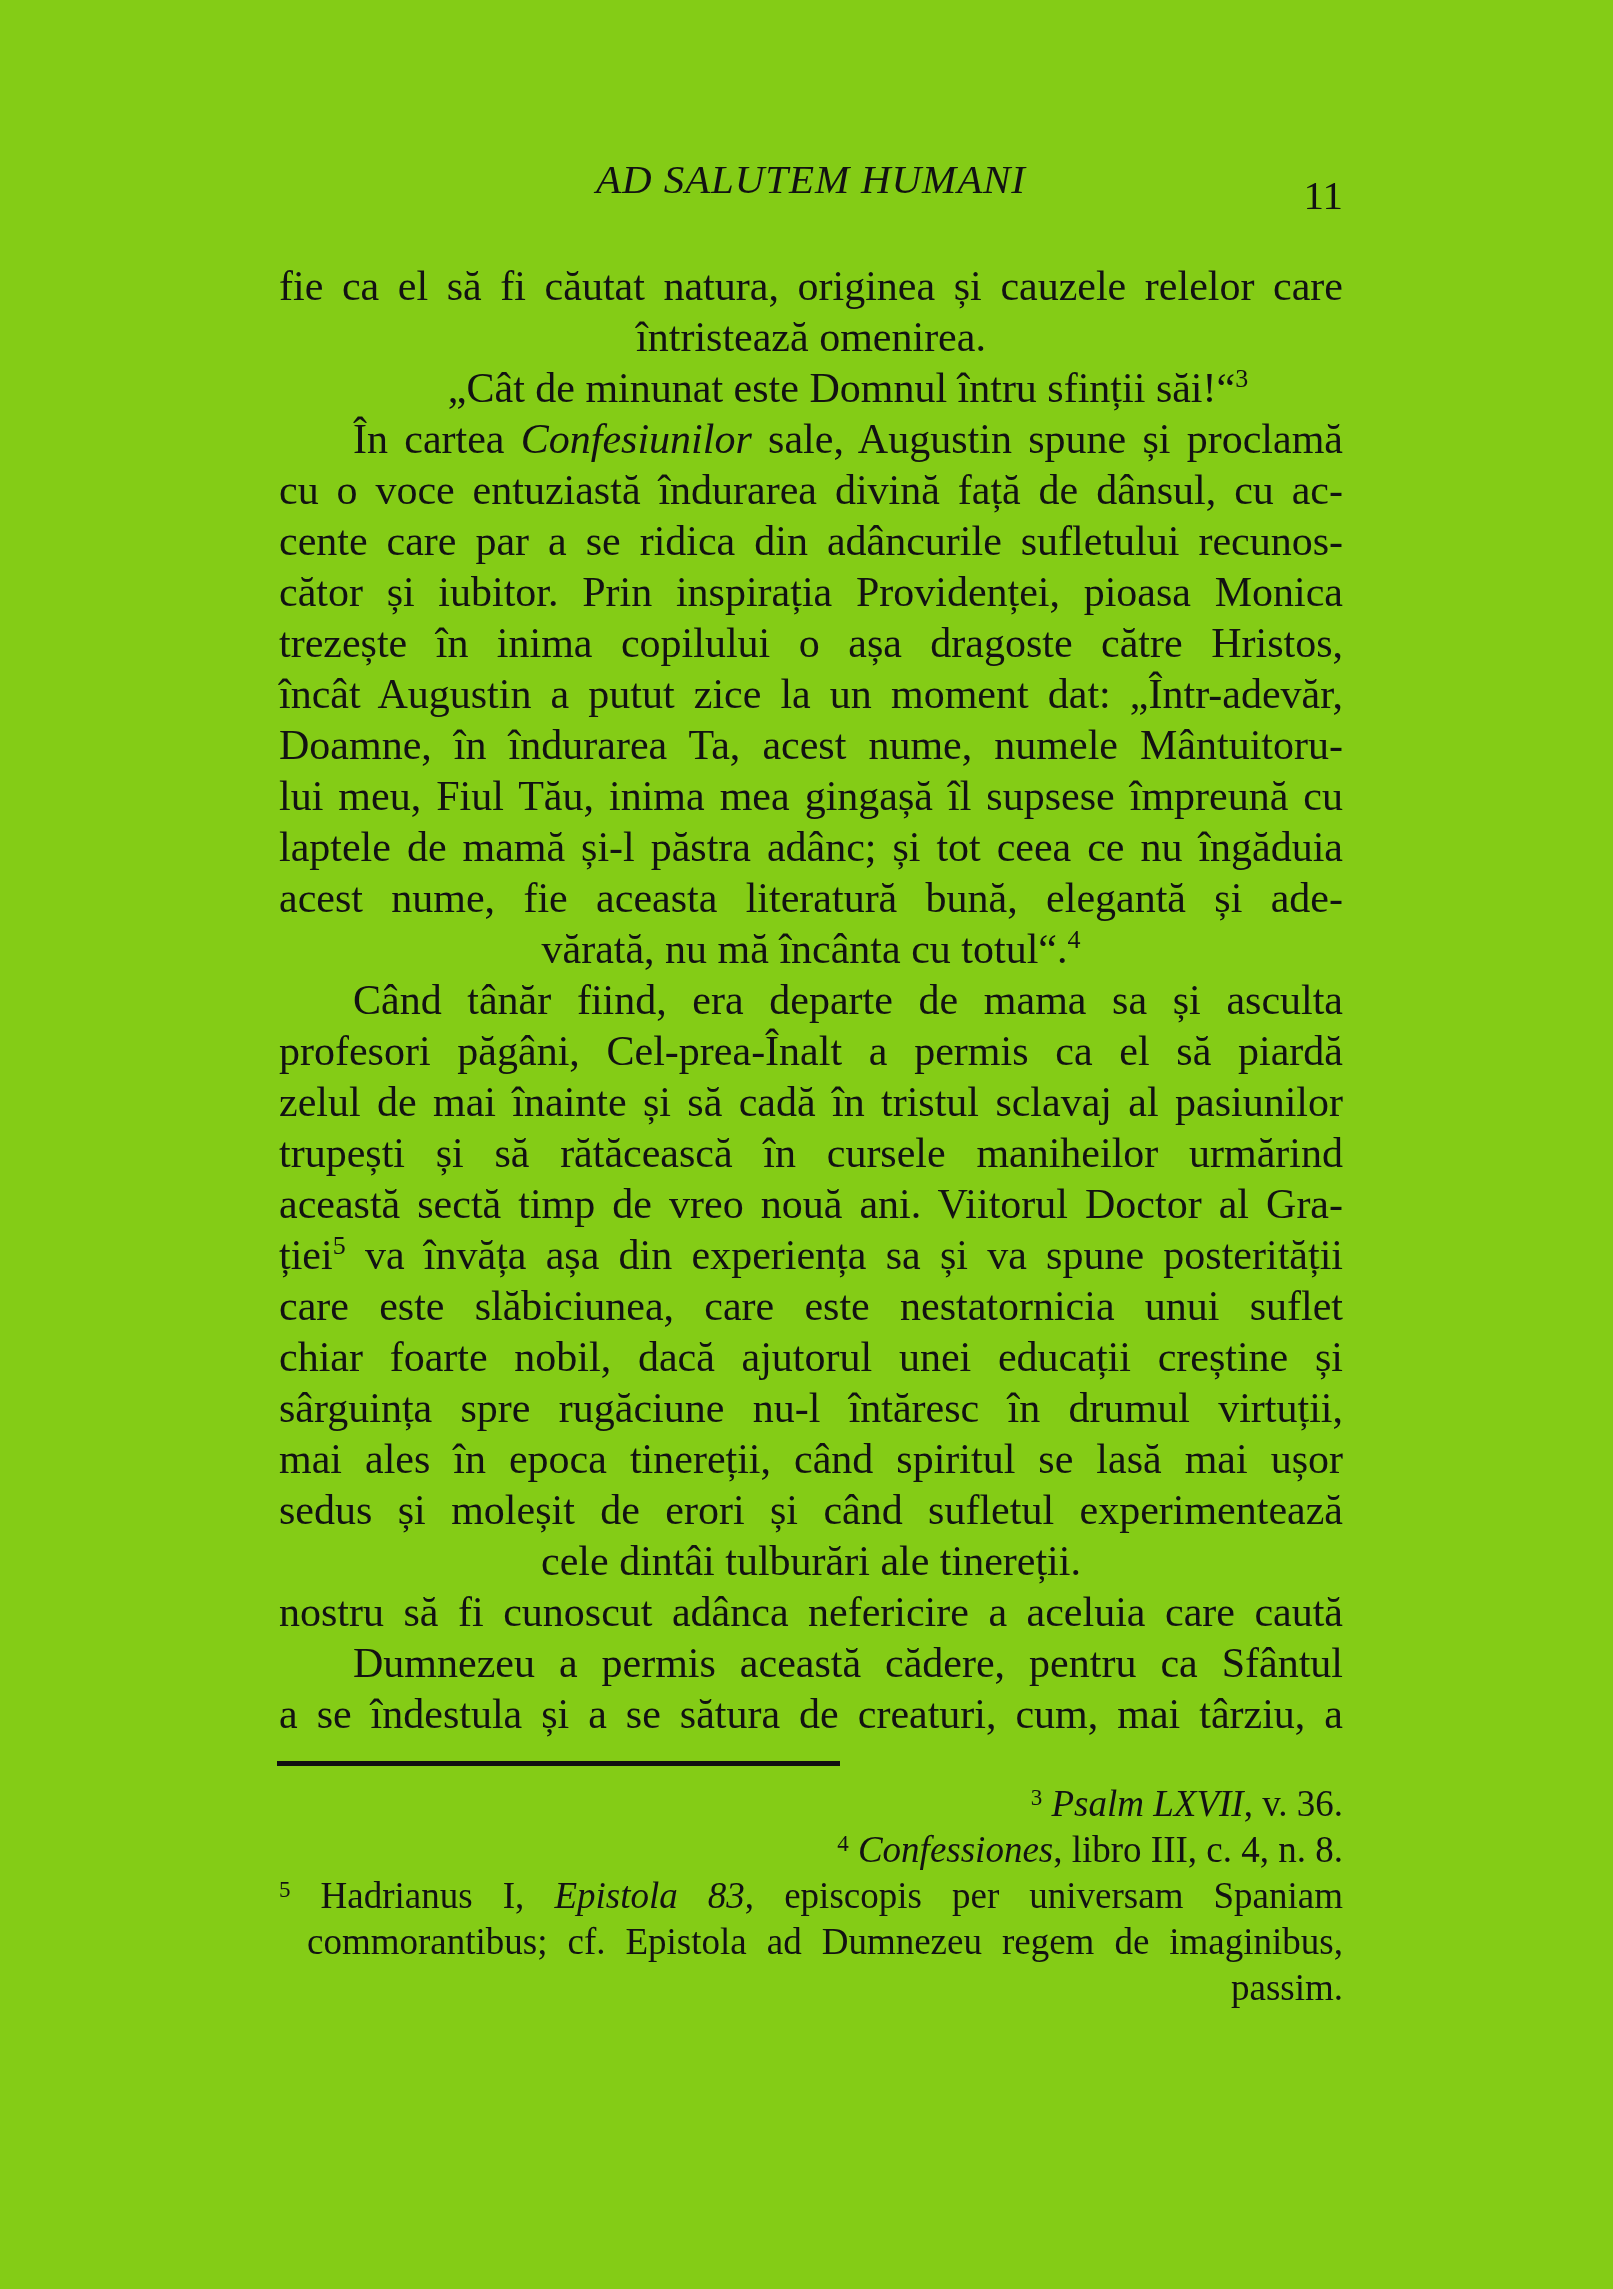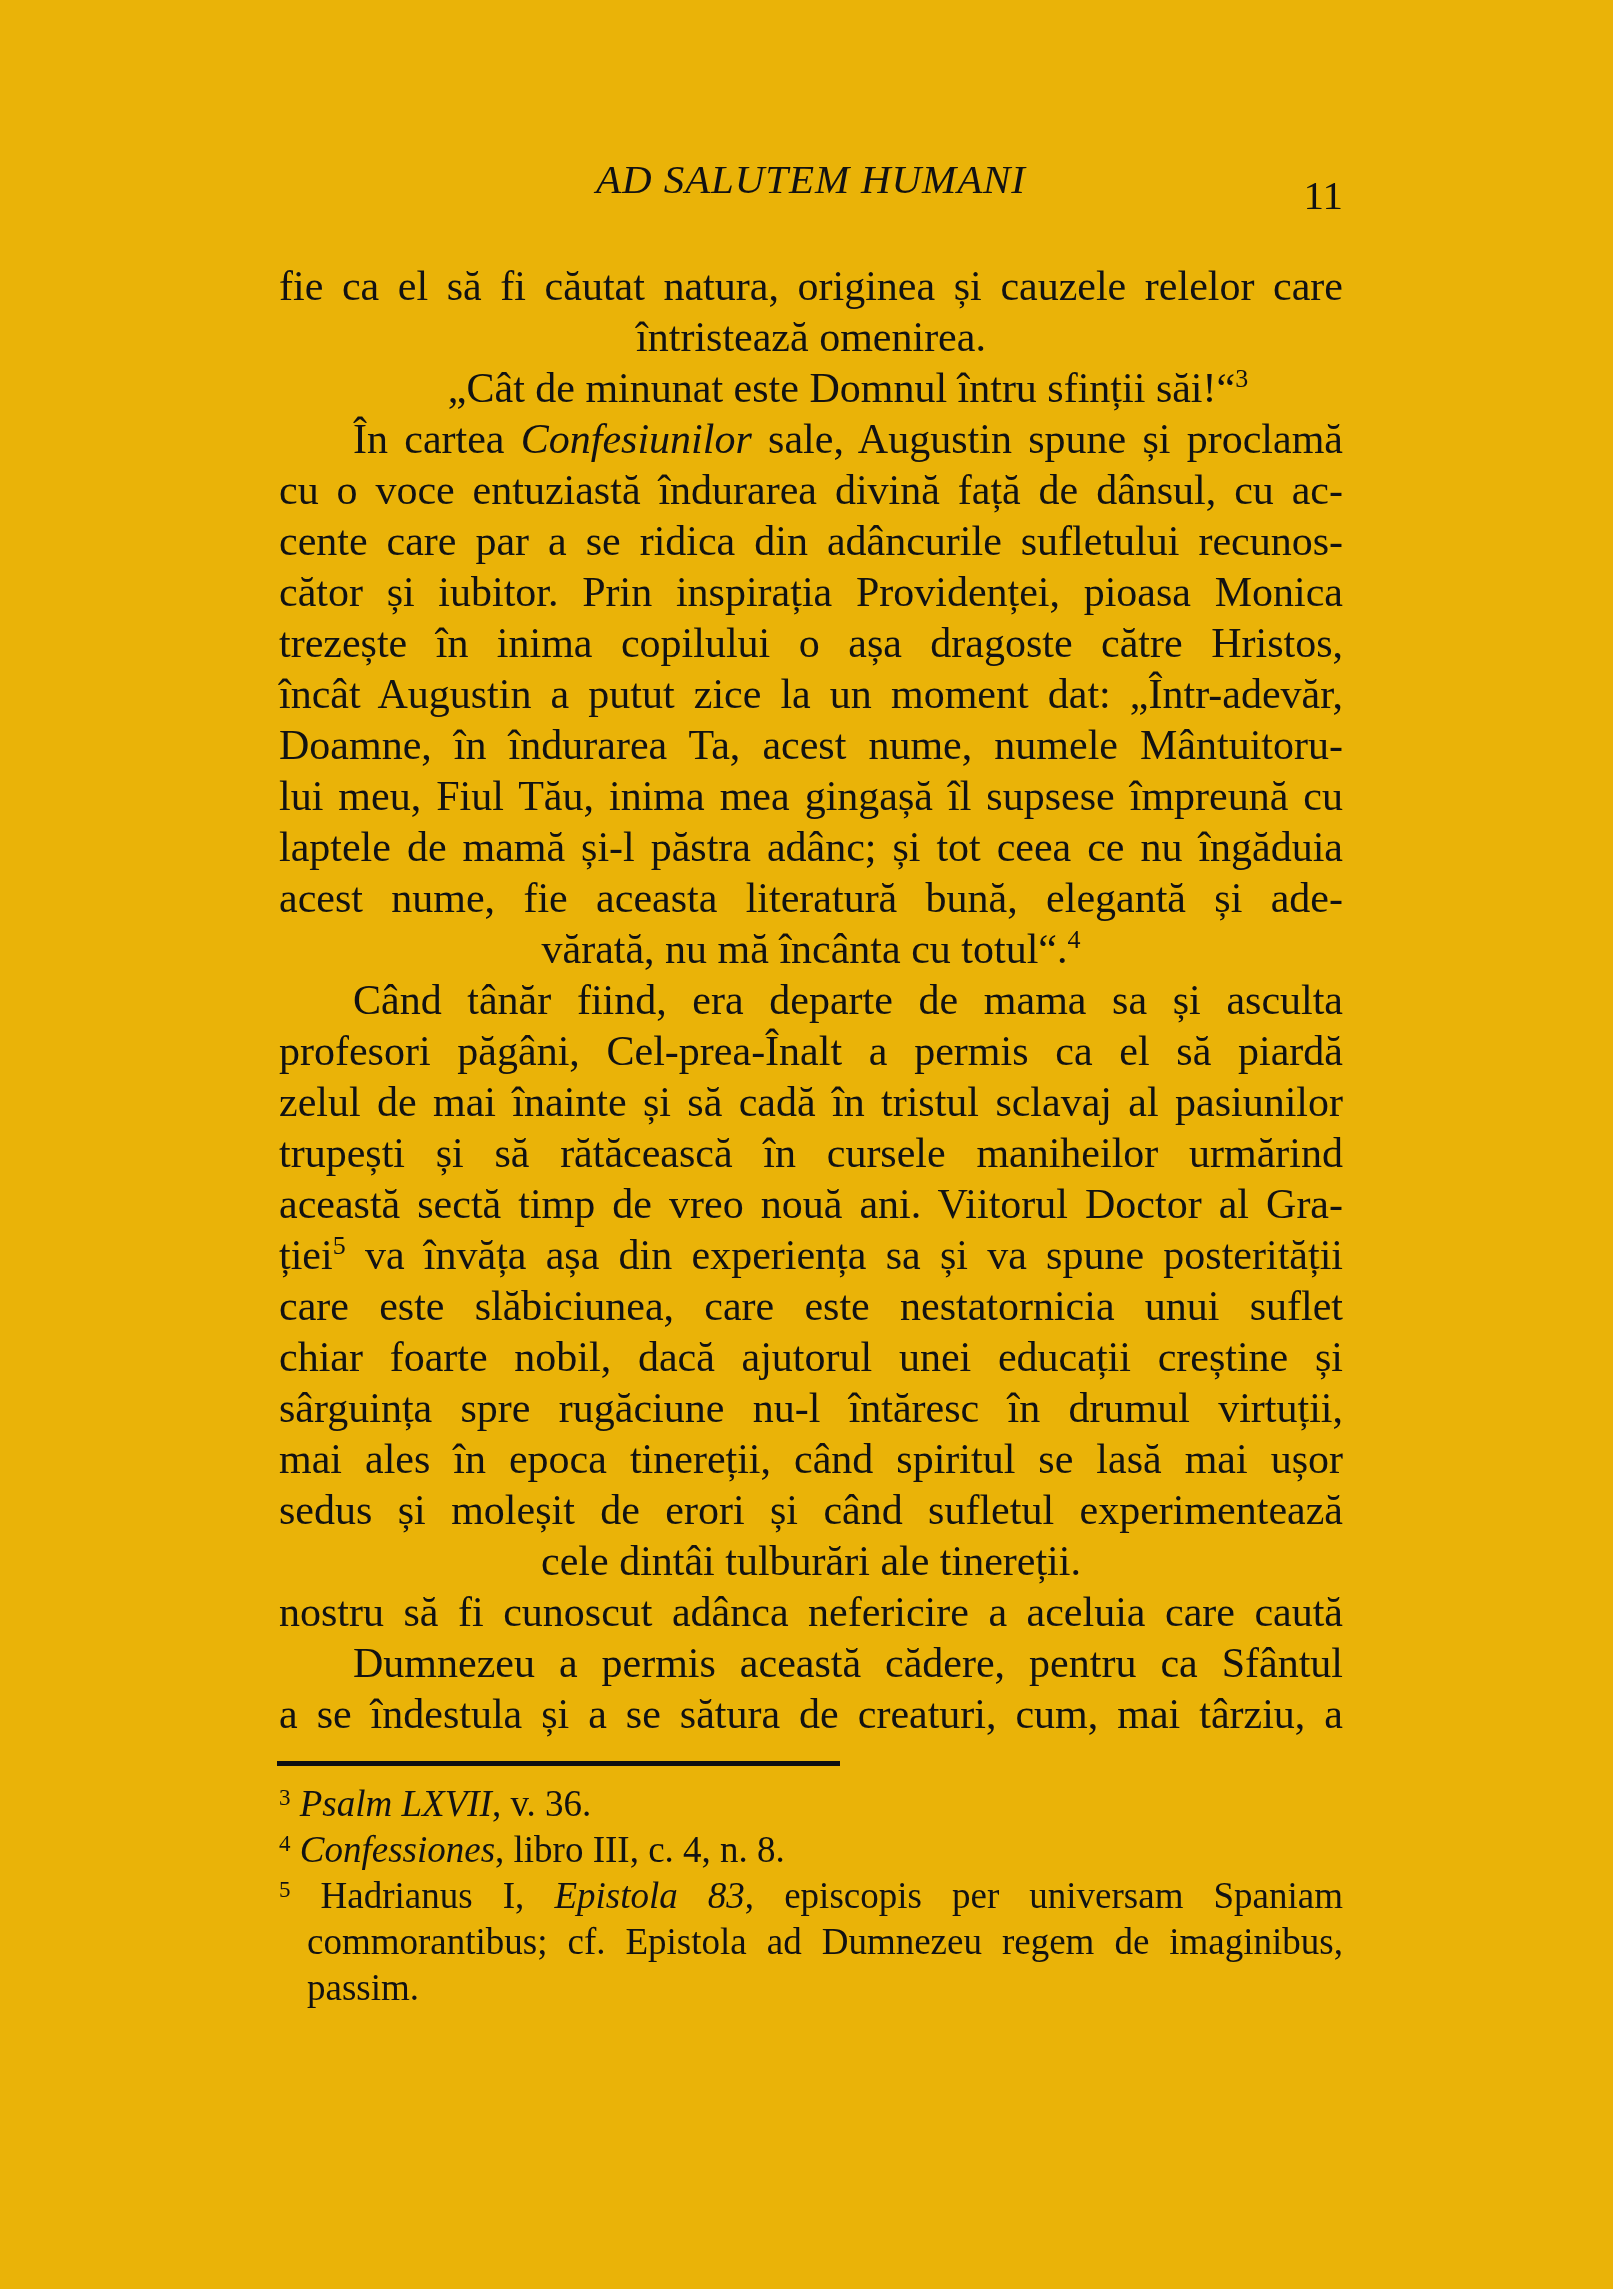--- a/index.html
+++ b/index.html
@@ -4,21 +4,21 @@
 <style>
   html, body { margin: 0; padding: 0; }
   body {
     width: 1613px; height: 2290px;
     background: #e8e8e8;
     font-family: "Liberation Serif", "DejaVu Serif", serif;
   }
   .page {
     position: relative;
     width: 1613px; height: 2290px;
-    background: #eab308;
+    background: #84cc16;
     color: #121212;
     overflow: hidden;
   }
   .running-header {
     position: absolute;
     left: 279px; top: 155px;
     width: 1064px; height: 48px;
     line-height: 48px;
     font-size: 41px;
   }
@@ -66,21 +66,21 @@
   }
   .footnotes {
     position: absolute;
     left: 279px; top: 1781px;
     width: 1064px;
     font-size: 37px;
   }
   .footnotes .line {
     height: 46px;
     line-height: 46px;
-    text-align: left;
+    text-align: right;
   }
   .footnotes .sup {
     font-size: 23px;
     vertical-align: 11px;
   }
 </style>
 </head>
 <body>
 
 <div class="page">

